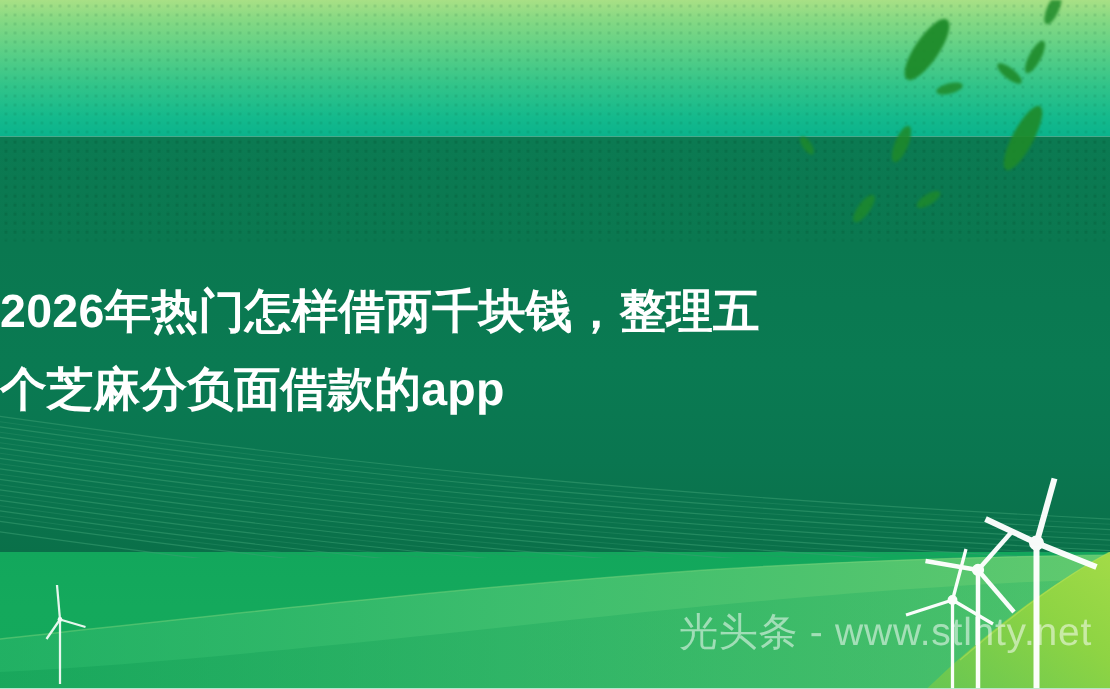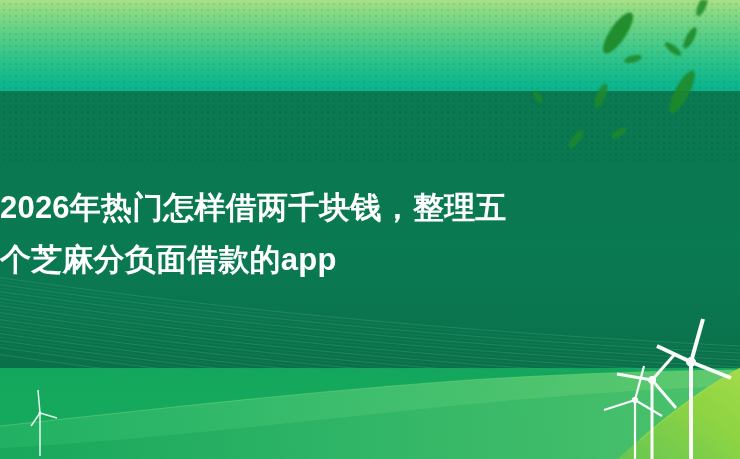--- a/index.html
+++ b/index.html
@@ -283,14 +283,15 @@
           <line x1="45" y1="82" x2="14" y2="92"></line>
         </g>
         <circle cx="45" cy="82" r="2.8" fill="#ffffff"></circle>
       </g>
     </svg>
   </div>
 
   <div class="headline">2026年热门怎样借两千块钱，整理五
 个芝麻分负面借款的app</div>
 
+  <div class="watermark">光头条 - www.stlhty.net</div>
 
 </div>
 
 </body></html>

